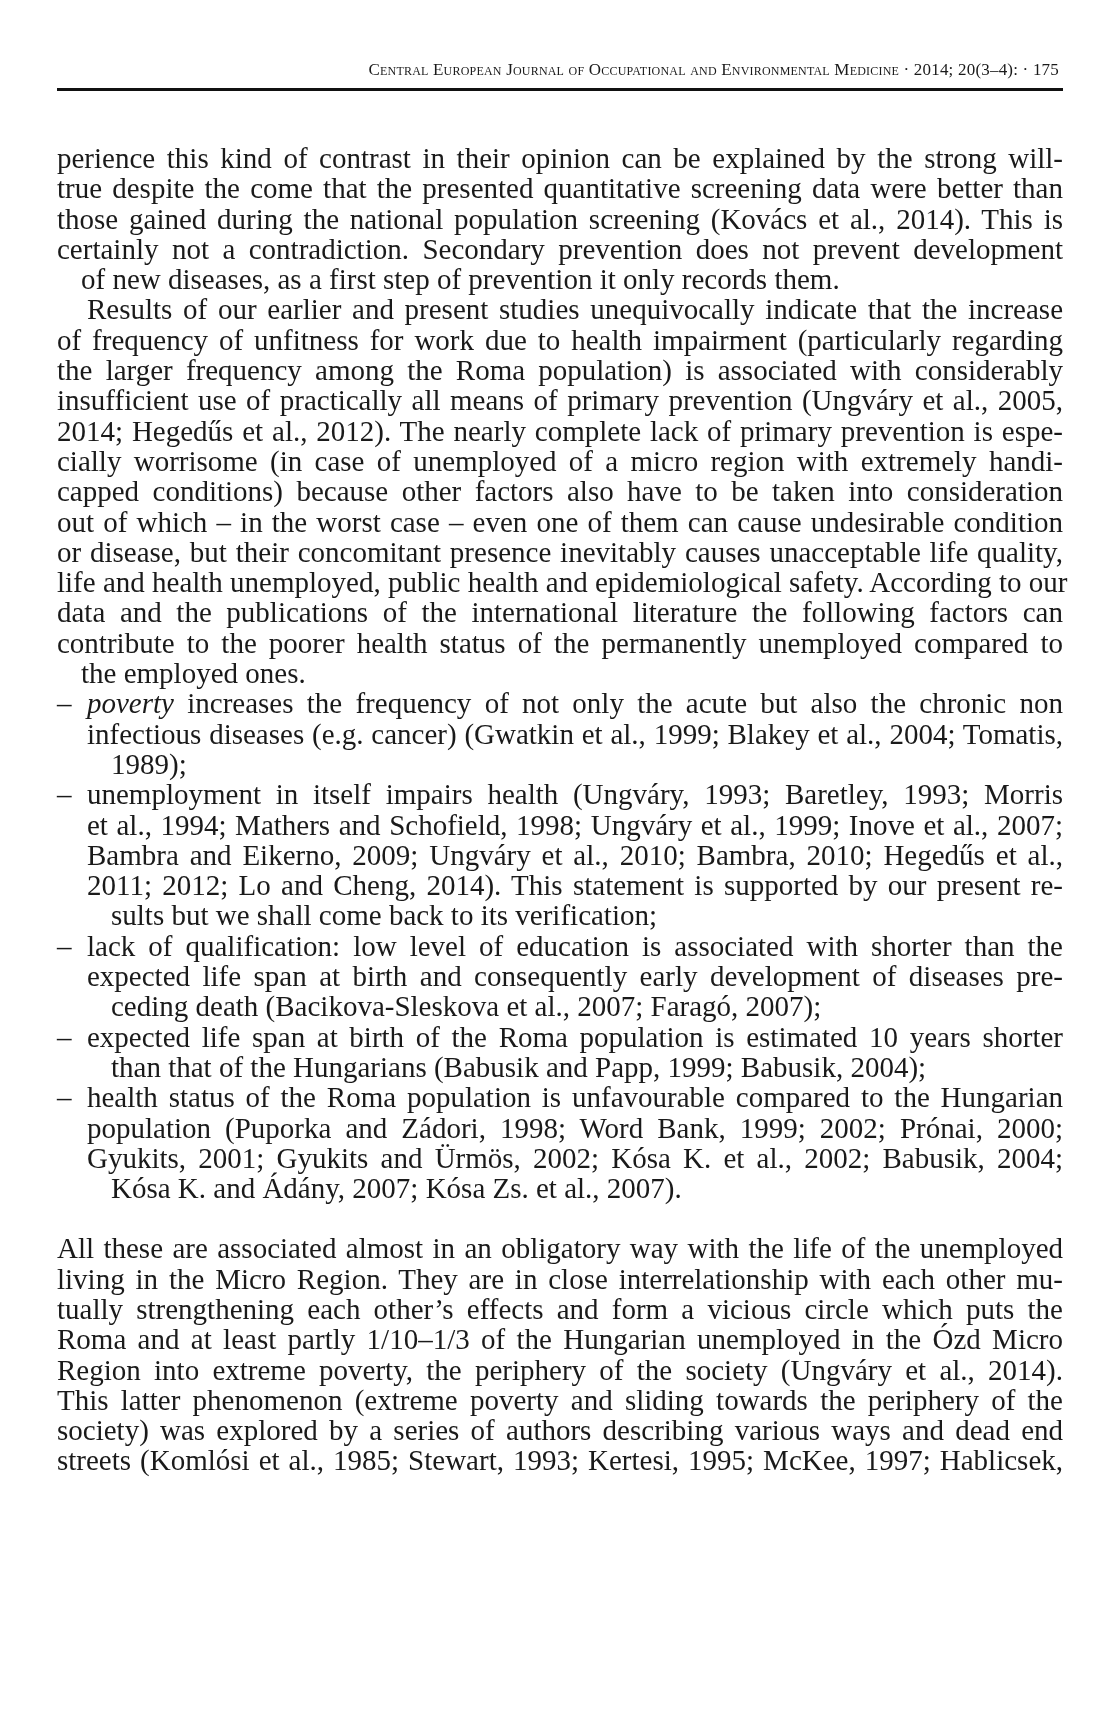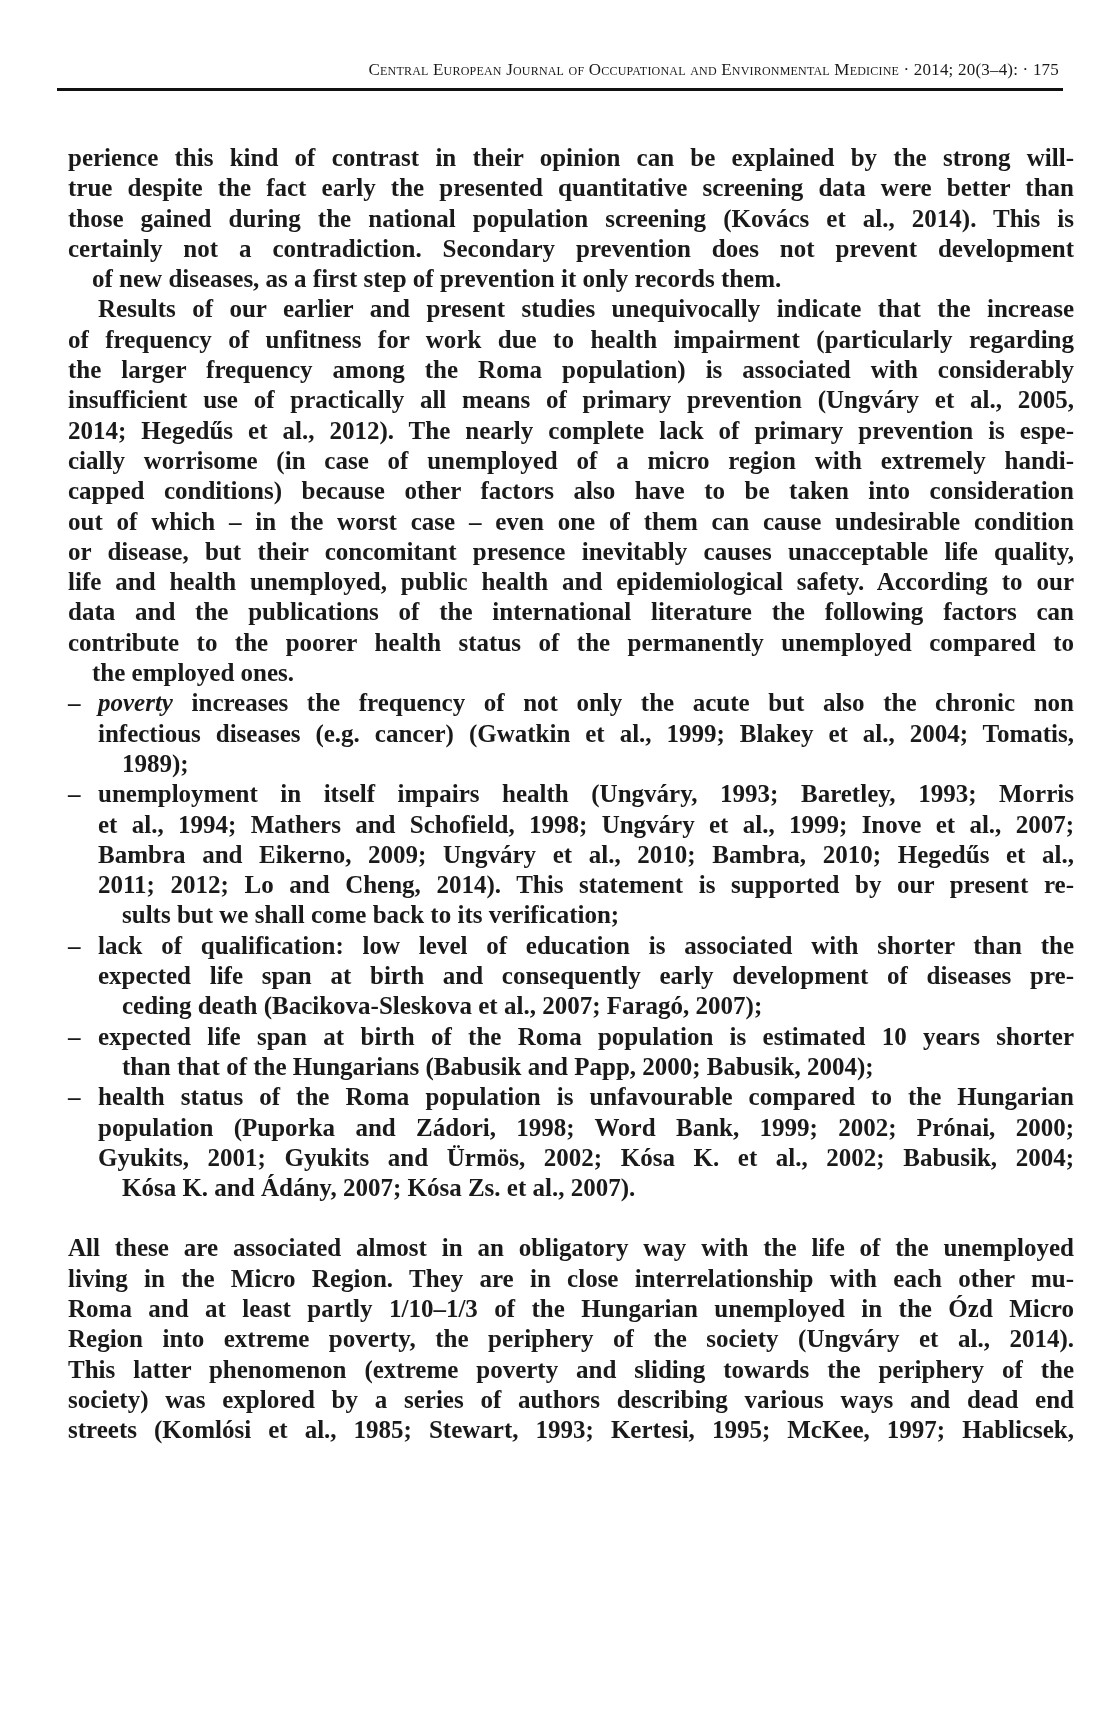--- a/index.html
+++ b/index.html
@@ -3,43 +3,43 @@
 <meta charset="utf-8">
 <style>
   html, body { margin:0; padding:0; background:#ffffff; }
   body { width:1112px; height:1725px; position:relative; overflow:hidden;
          font-family:"Liberation Serif", "DejaVu Serif", serif; color:#1a1a1a; }
   .header { position:absolute; left:57px; top:58px; width:1006px; height:30px;
             border-bottom:3px solid #111;text-align:center; }
   .header-text { position:absolute; right:4px; top:2px; font-size:17px; letter-spacing:0.2px;
                  font-variant:small-caps; white-space:nowrap; }
   .header-text .nc { font-variant:normal; }
-  .body { position:absolute; left:68px; top:143px; width:1006px; font-size:25px;
-          line-height:30.3px; text-align:justify;font-weight:bold; }
+  .body { position:absolute; left:57px; top:143px; width:1006px; font-size:29px;
+          line-height:30.3px; text-align:justify; }
   .line { display:block; white-space:nowrap; text-align:justify; text-align-last:justify; height:30.3px; }
   .line.last { text-align-last:left;margin-left:24px; }
   .ind { padding-left:30px; }
   .bul { position:relative; padding-left:30px; }
   .bul .dash { position:absolute; left:0; }
   .gap { height:30px; }
 </style>
 </head>
 <body>
 
 <div class="header">
   <div class="header-text">
     <span>Central European Journal of Occupational and Environmental Medicine</span>
     <span class="nc">· 2014; 20(3–4):  · 175</span>
   </div>
 </div>
 
 <div class="body">
   <div>
     <span class="line">perience this kind of contrast in their opinion can be explained by the strong will-</span>
-    <span class="line">true despite the fact early the presented quantitative screening data were better than</span>
+    <span class="line">true despite the come that the presented quantitative screening data were better than</span>
     <span class="line">those gained during the national population screening (Kovács et al., 2014). This is</span>
     <span class="line">certainly not a contradiction. Secondary prevention does not prevent development</span>
     <span class="line last">of new diseases, as a first step of prevention it only records them.</span>
   </div>
 
   <div>
     <span class="line ind">Results of our earlier and present studies unequivocally indicate that the increase</span>
     <span class="line">of frequency of unfitness for work due to health impairment (particularly regarding</span>
     <span class="line">the larger frequency among the Roma population) is associated with considerably</span>
     <span class="line">insufficient use of practically all means of primary prevention (Ungváry et al., 2005,</span>
@@ -67,34 +67,35 @@
       <span class="line bul">2011; 2012; Lo and Cheng, 2014). This statement is supported by our present re-</span>
       <span class="line bul last">sults but we shall come back to its verification;</span>
     </div>
     <div>
       <span class="line bul"><span class="dash">–</span><span>lack of qualification: low level of education is associated with shorter than the</span></span>
       <span class="line bul">expected life span at birth and consequently early development of diseases pre-</span>
       <span class="line bul last">ceding death (Bacikova-Sleskova et al., 2007; Faragó, 2007);</span>
     </div>
     <div>
       <span class="line bul"><span class="dash">–</span><span>expected life span at birth of the Roma population is estimated 10 years shorter</span></span>
-      <span class="line bul last">than that of the Hungarians (Babusik and Papp, 2000; Babusik, 2004);</span>
+      <span class="line bul last">than that of the Hungarians (Babusik and Papp, 1999; Babusik, 2004);</span>
     </div>
     <div>
       <span class="line bul"><span class="dash">–</span><span>health status of the Roma population is unfavourable compared to the Hungarian</span></span>
       <span class="line bul">population (Puporka and Zádori, 1998; Word Bank, 1999; 2002; Prónai, 2000;</span>
       <span class="line bul">Gyukits, 2001; Gyukits and Ürmös, 2002; Kósa K. et al., 2002; Babusik, 2004;</span>
       <span class="line bul last">Kósa K. and Ádány, 2007; Kósa Zs. et al., 2007).</span>
     </div>
   </div>
 
   <div class="gap"></div>
 
   <div>
     <span class="line">All these are associated almost in an obligatory way with the life of the unemployed</span>
     <span class="line">living in the Micro Region. They are in close interrelationship with each other mu-</span>
+    <span class="line">tually strengthening each other’s effects and form a vicious circle which puts the</span>
     <span class="line">Roma and at least partly 1/10–1/3 of the Hungarian unemployed in the Ózd Micro</span>
     <span class="line">Region into extreme poverty, the periphery of the society (Ungváry et al., 2014).</span>
     <span class="line">This latter phenomenon (extreme poverty and sliding towards the periphery of the</span>
     <span class="line">society) was explored by a series of authors describing various ways and dead end</span>
     <span class="line">streets (Komlósi et al., 1985; Stewart, 1993; Kertesi, 1995; McKee, 1997; Hablicsek,</span>
   </div>
 </div>
 
 </body></html>

